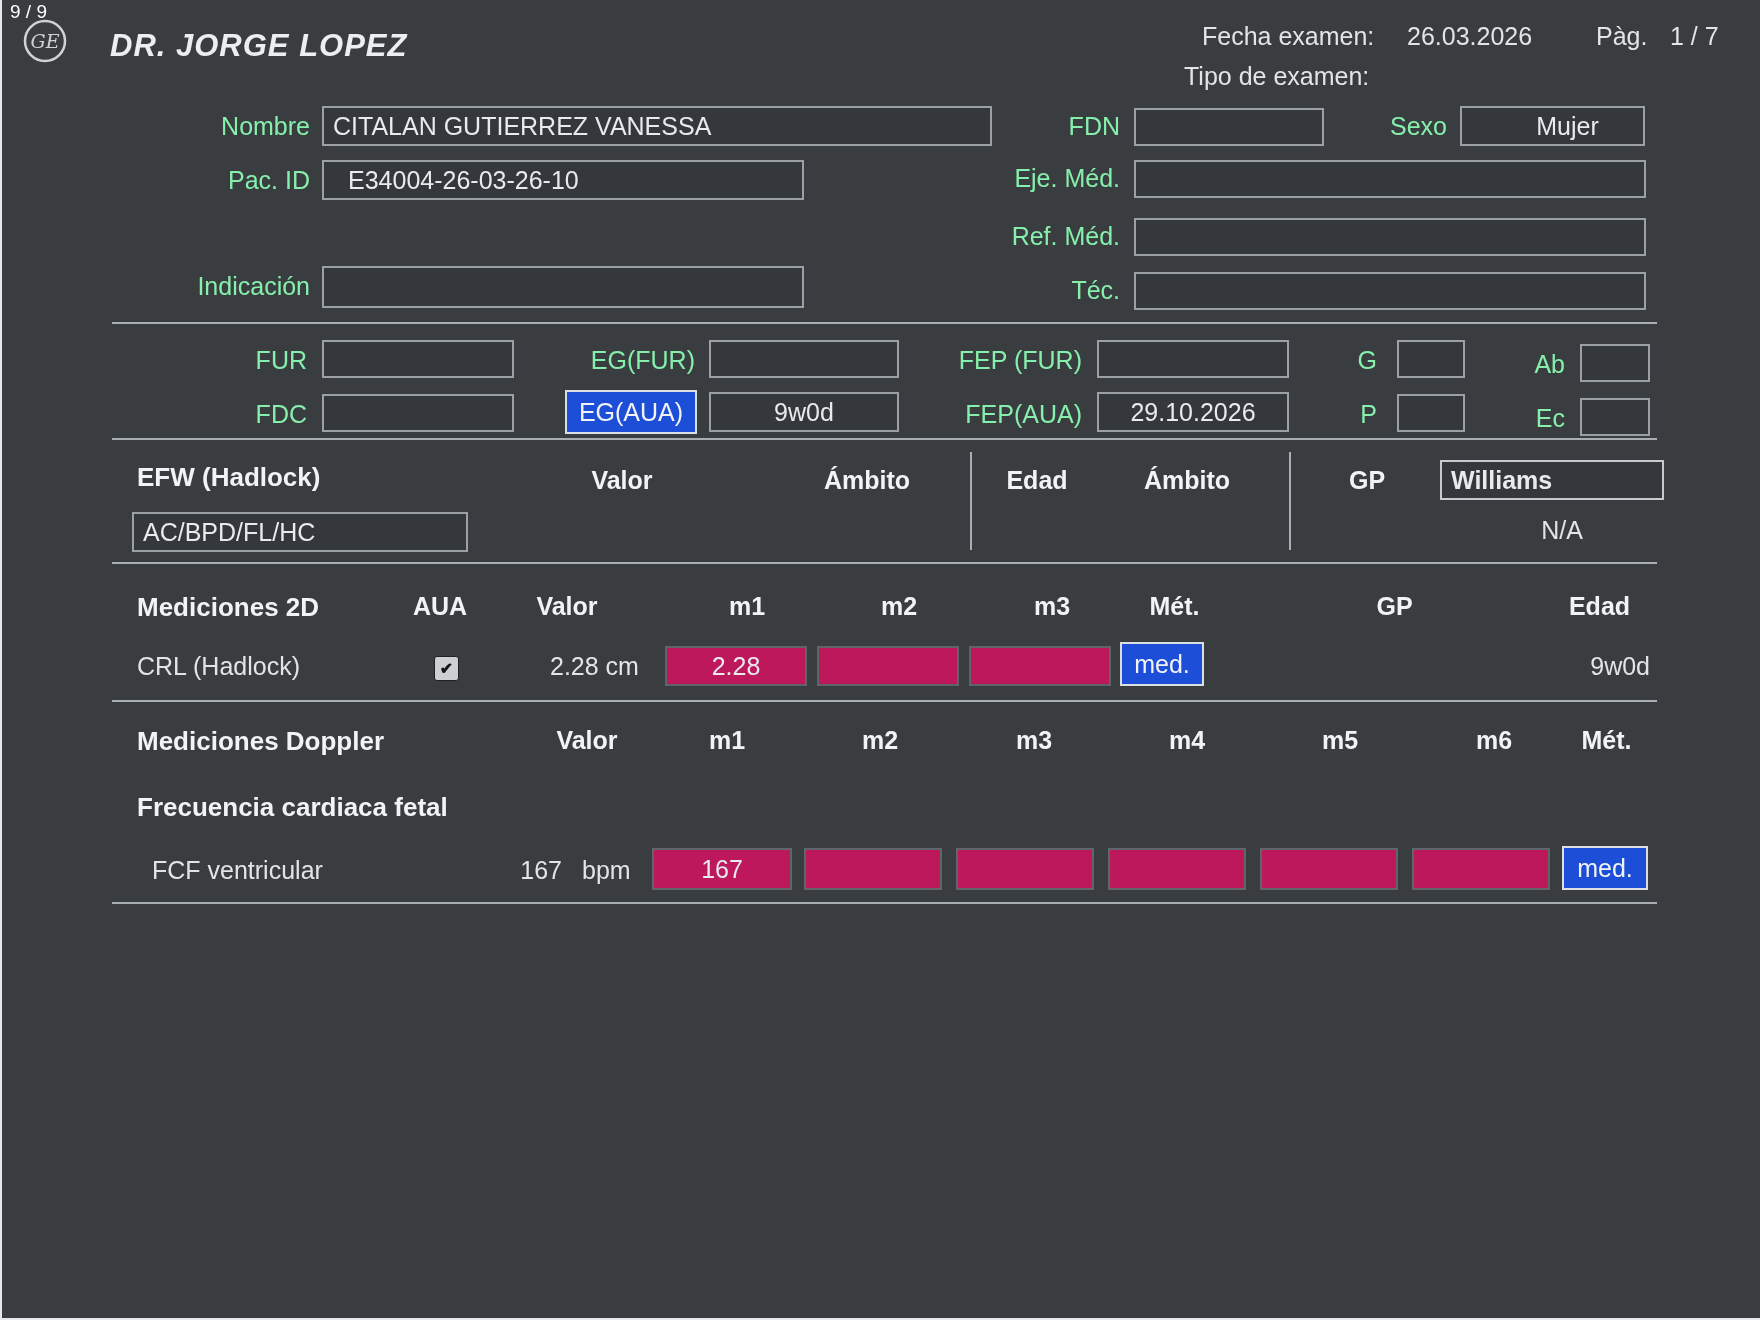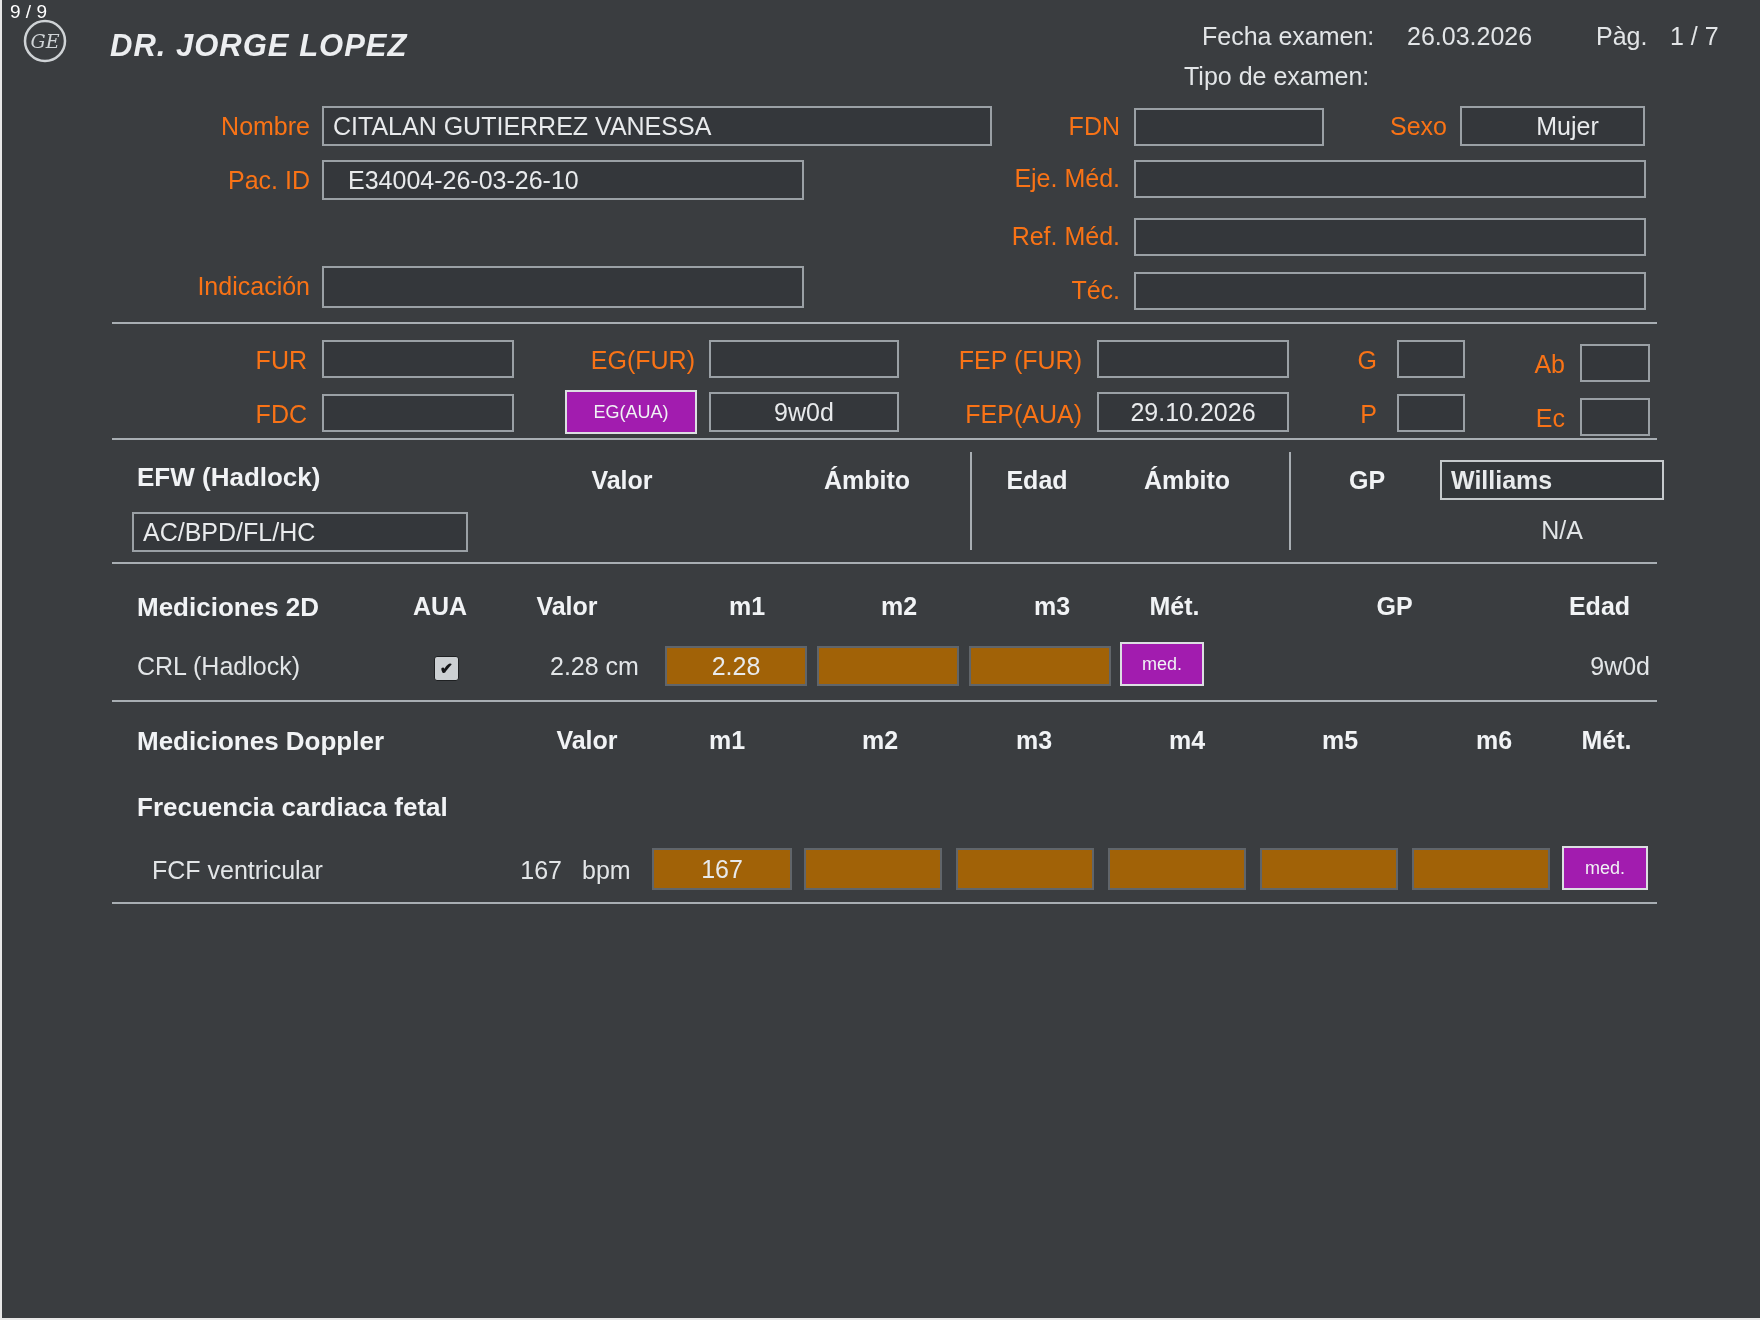--- a/index.html
+++ b/index.html
@@ -2,28 +2,28 @@
 <html><head>
 <meta charset="utf-8">
 <style>
   html,body{margin:0;padding:0;background:#26282a;}
   .page{
     position:relative;width:1760px;height:1320px;background:#3a3d40;overflow:hidden;
     font-family:"Liberation Sans", sans-serif;color:#e2e5e7;
     border-left:2px solid #e8e8e8;border-bottom:2px solid #e8e8e8;box-sizing:border-box;
   }
   .txt{position:absolute;font-size:25px;color:#e2e5e7;white-space:nowrap;}
-  .lbl{position:absolute;font-size:25px;color:#f97316;text-align:right;white-space:nowrap;}
+  .lbl{position:absolute;font-size:25px;color:#86efac;text-align:right;white-space:nowrap;}
   .hd{position:absolute;font-size:25px;font-weight:bold;color:#f1f3f5;text-align:center;white-space:nowrap;}
   .box{position:absolute;background:#34373b;border:2px solid #9aa0a5;box-sizing:border-box;
        font-size:25px;color:#e8eaec;display:flex;align-items:center;padding:0 9px;white-space:nowrap;overflow:hidden;}
   .box.center{justify-content:center;padding:0;}
-  .box.dim{border-color:#60656a;background:#a16207;align-items:center;}
-  .btn{position:absolute;background:#a21caf;border:2px solid #dcdfe2;box-sizing:border-box;
-       display:flex;align-items:center;justify-content:center;font-size:18px;color:#f1f3f5;white-space:nowrap;}
+  .box.dim{border-color:#60656a;background:#be185d;align-items:center;}
+  .btn{position:absolute;background:#1d4ed8;border:2px solid #dcdfe2;box-sizing:border-box;
+       display:flex;align-items:center;justify-content:center;font-size:25px;color:#f1f3f5;white-space:nowrap;}
   .hr{position:absolute;left:110px;width:1545px;height:2px;background:#a8aeb3;}
   .vr{position:absolute;width:2px;background:#a8aeb3;}
   .cb{position:absolute;width:23px;height:23px;background:#ccd0d3;border:1px solid #1e2022;border-radius:3px;
       display:flex;align-items:center;justify-content:center;font-size:16px;font-weight:bold;color:#141517;}
   .counter{position:absolute;left:8px;top:1px;font-size:19px;color:#ffffff;}
   .doctor{position:absolute;left:108px;top:28px;font-size:31px;font-weight:bold;font-style:italic;color:#eceef0;letter-spacing:1px;}
   .logo{position:absolute;left:20px;top:18px;width:46px;height:46px;}
   .bold{font-weight:bold;}
 </style>
 </head>

